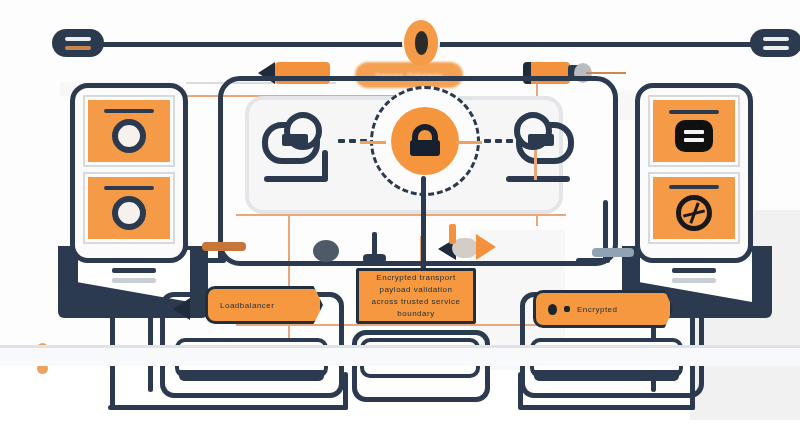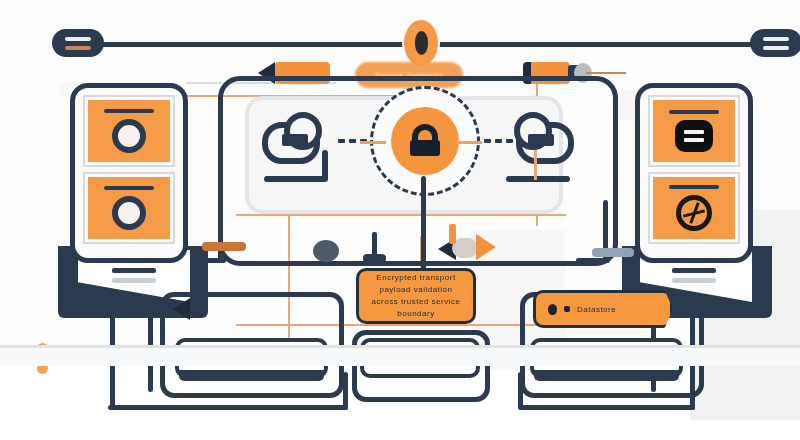--- a/index.html
+++ b/index.html
@@ -158,21 +158,21 @@
   .cluster .arrowhead{
     position:absolute;width:0;height:0;
     border-top:13px solid transparent;border-bottom:13px solid transparent;border-left:20px solid #f4913d;
   }
 
   .bar-orange{position:absolute;height:9px;border-radius:4px;background:#c8753a;}
   .bar-steel{position:absolute;height:9px;border-radius:4px;background:#8fa3b5;}
 
   
   .note-chip{
-    position:absolute;background:#f5983f;border:3px solid #21303f;border-radius:10px;
+    position:absolute;background:#f5983f;border:3px solid #21303f;border-radius:2px;
     display:flex;align-items:center;justify-content:center;
     color:#20303f;font-size:8px;line-height:1.5;text-align:center;
     filter:blur(.7px);letter-spacing:.5px;padding:4px 8px;box-sizing:border-box;
   }
   .tag-chip{
     position:absolute;background:#f5983f;border:3px solid #21303f;
     display:flex;align-items:center;justify-content:flex-start;gap:7px;
     color:#20303f;font-size:8px;letter-spacing:.5px;padding:0 12px;box-sizing:border-box;
     filter:blur(.7px);
   }
@@ -364,38 +364,41 @@
   <div class="vline" style="left:518px;top:372px;height:38px;"></div>
 
   <div class="vline" style="left:148px;top:300px;height:92px;"></div>
   <div class="vline" style="left:651px;top:300px;height:92px;"></div>
 
   <div class="hline" style="left:20px;top:354px;width:300px;"></div>
   <div class="mini-dot" style="left:37px;top:343px;"></div>
   <div class="mini-dot" style="left:37px;top:363px;"></div>
 
   <div class="dark-frame" style="left:160px;top:292px;width:174px;height:96px;"></div>
+  <div class="tag-chip" style="left:205px;top:286px;width:118px;height:38px;border-radius:10px;clip-path:polygon(0 0,92% 0,100% 50%,92% 100%,0 100%);">
+    <span>Loadbalancer</span>
+  </div>
   <div class="arrow-left" style="left:190px;top:306px;width:14px;height:5px;background:transparent;"></div>
   <div class="slot-box" style="left:175px;top:338px;width:145px;height:32px;"></div>
   <div class="slot-head" style="left:190px;top:345px;"></div>
   <div class="slot-bar" style="left:202px;top:349px;width:98px;"></div>
   <div class="slot-dot" style="left:186px;top:348px;width:9px;height:9px;"></div>
   <div class="slot-shadow" style="left:179px;top:370px;width:145px;"></div>
 
   <div class="dark-frame" style="left:352px;top:330px;width:128px;height:62px;"></div>
   <div class="slot-box" style="left:360px;top:338px;width:112px;height:32px;"></div>
   <div class="slot-head" style="left:374px;top:345px;"></div>
   <div class="slot-bar" style="left:386px;top:349px;width:70px;"></div>
   <div class="slot-dot" style="left:450px;top:347px;"></div>
 
   <div class="dark-frame" style="left:520px;top:292px;width:174px;height:96px;"></div>
   <div class="tag-chip" style="left:533px;top:290px;width:140px;height:38px;border-radius:10px;clip-path:polygon(0 0,94% 0,100% 50%,94% 100%,0 100%);">
     <span class="bullet"></span>
     <span class="bullet sm"></span>
-    <span>Datastore</span>
+    <span>Encrypted</span>
   </div>
   <div class="slot-box" style="left:530px;top:338px;width:145px;height:32px;"></div>
   <div class="slot-dot" style="left:543px;top:347px;"></div>
   <div class="slot-bar" style="left:550px;top:349px;width:105px;"></div>
   <div class="slot-shadow" style="left:534px;top:370px;width:145px;"></div>
 
   <div class="footer-rule"></div>
   <div class="footer-band"></div>
 </div>
 

